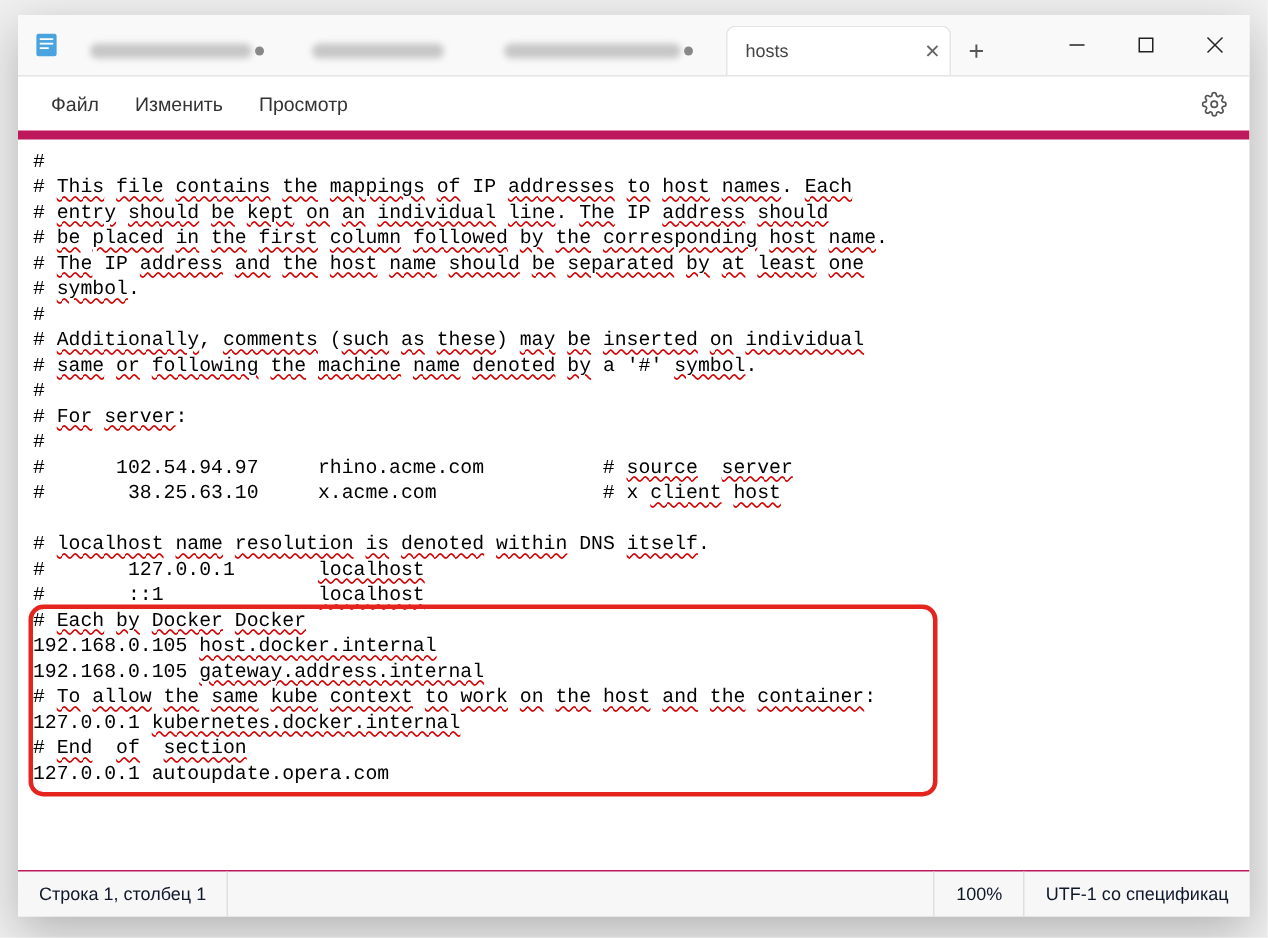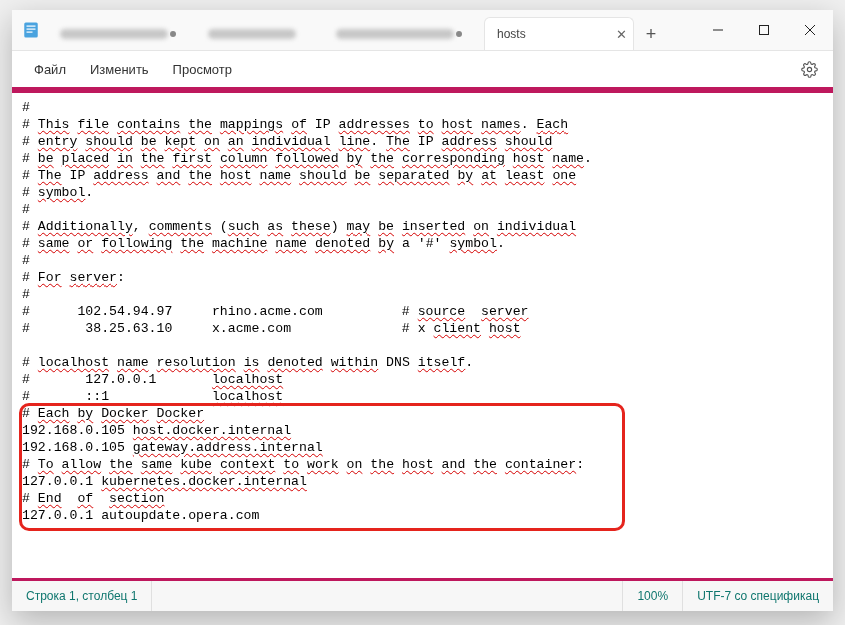--- a/index.html
+++ b/index.html
@@ -23,21 +23,21 @@
   
   .menubar{display:flex;align-items:center;height:36px;padding:0 10px;font-size:13px;color:#333;border-bottom:6px solid #be185d;}
   .menuitem{padding:4px 12px;border-radius:4px;cursor:pointer;}
   .spacer{flex:1;}
   .gear{width:28px;height:28px;display:flex;align-items:center;justify-content:center;cursor:pointer;}
   
   .editor{flex:1;overflow:auto;padding:6px 12px 10px 10px;font-family:Consolas,"Courier New",monospace;font-size:13.2px;line-height:17px;color:#000;white-space:pre;position:relative;}
   .u{text-decoration:underline;text-decoration-color:#d40000;text-decoration-style:wavy;text-decoration-thickness:1px;text-underline-offset:2px;}
   .highlight-box{position:absolute;left:7px;width:600px;border:3px solid #e5241d;border-radius:10px;pointer-events:none;}
   
-  .statusbar{display:flex;height:30px;background:#f7f7f7;border-top:3px solid #be185d;font-size:12px;color:#0f766e;}
+  .statusbar{display:flex;height:30px;background:#f7f7f7;border-top:1px solid #be185d;font-size:12px;color:#0f172a;}
   .statusbar .cell{padding:0 14px;border-right:1px solid #e0e0e0;height:100%;display:flex;align-items:center;white-space:nowrap;}
   .statusbar .cell.last{border-right:none;}
 </style>
 </head>
 <body>
 
 <div class="outer">
 <div class="win">
 
   <div class="titlebar">
@@ -120,17 +120,17 @@
 <span># </span><span class="u">To</span><span> </span><span class="u">allow</span><span> </span><span class="u">the</span><span> </span><span class="u">same</span><span> </span><span class="u">kube</span><span> </span><span class="u">context</span><span> </span><span class="u">to</span><span> </span><span class="u">work</span><span> </span><span class="u">on</span><span> </span><span class="u">the</span><span> </span><span class="u">host</span><span> </span><span class="u">and</span><span> </span><span class="u">the</span><span> </span><span class="u">container</span><span>:</span>
 <span>127.0.0.1 </span><span class="u">kubernetes.docker.internal</span>
 <span># </span><span class="u">End</span><span>  </span><span class="u">of</span><span>  </span><span class="u">section</span>
 <span>127.0.0.1 autoupdate.opera.com</span>
 <div class="highlight-box" style="top:310px;height:122px;"></div></div>
 
   <div class="statusbar">
     <div class="cell">Строка 1, столбец 1</div>
     <div class="cell" style="flex:1;border-right:1px solid #e0e0e0;"></div>
     <div class="cell">100%</div>
-    <div class="cell last">UTF-7 со спецификац</div>
+    <div class="cell last">UTF-1 со спецификац</div>
   </div>
 
 </div>
 </div>
 
 </body></html>

